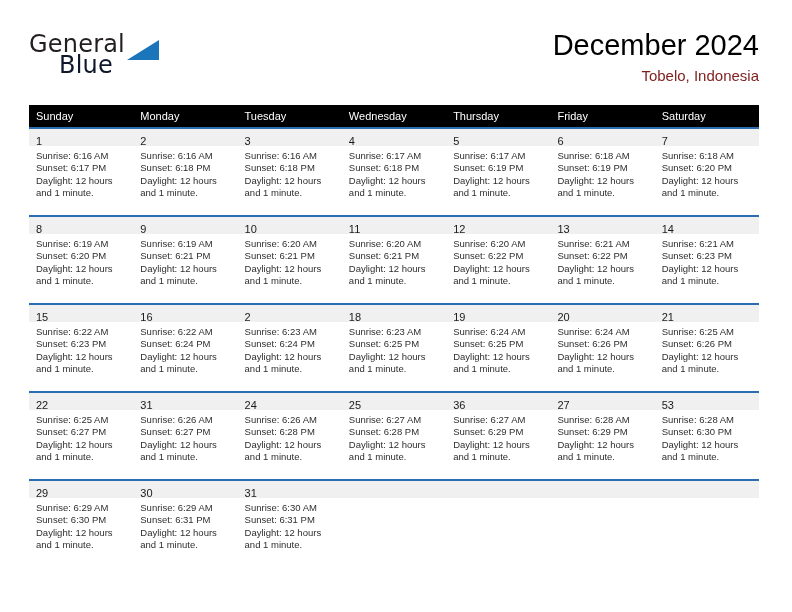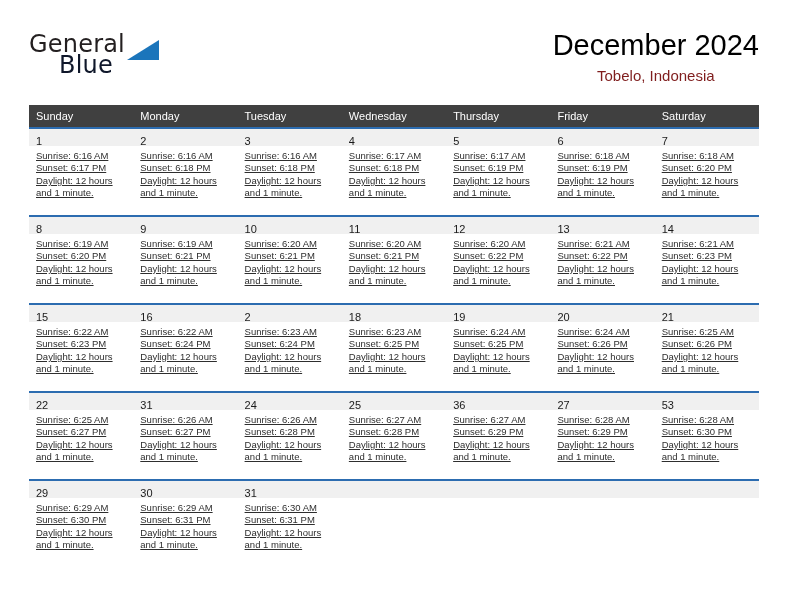--- a/index.html
+++ b/index.html
@@ -63,21 +63,21 @@
     width: 0;
     height: 0;
     border-left: 32px solid transparent;
     border-bottom: 20px solid #1b75bb;
   }
 
   .title-block {
     position: absolute;
     right: 0;
     top: 0;
-    text-align: center;
+    text-align: right;
   }
   .cal-title {
     font-size: 29px;
     font-weight: 400;
     color: #000000;
     line-height: 34px;
     white-space: nowrap;
   }
   .cal-subtitle {
     margin-top: 5px;
@@ -91,21 +91,21 @@
   
   .calendar {
     position: absolute;
     left: 29px;
     top: 105px;
     width: 730px;
     border-collapse: collapse;
     table-layout: fixed;
   }
   .calendar th {
-    background: #404040;
+    background: #000000;
     color: #ffffff;
     font-size: 11px;
     font-weight: 400;
     text-align: left;
     padding: 5px 0 5px 7px;
     height: 10px;
     line-height: 12px;
     border: none;
   }
   .calendar td {
@@ -128,21 +128,20 @@
   .daynum {
     font-size: 11px;
     line-height: 14px;
     color: #1a1a1a;
   }
   .dayinfo {
     padding: 4px 5px 0 7px;
     font-size: 9.5px;
     line-height: 12.4px;
     color: #2e2e2e;
-    text-decoration: underline;
   }
   .dayinfo div {
     white-space: nowrap;
   }
   .empty .daynum-band {
     background: #f0f0f0;
   }
 </style>
 </head>
 <body>

